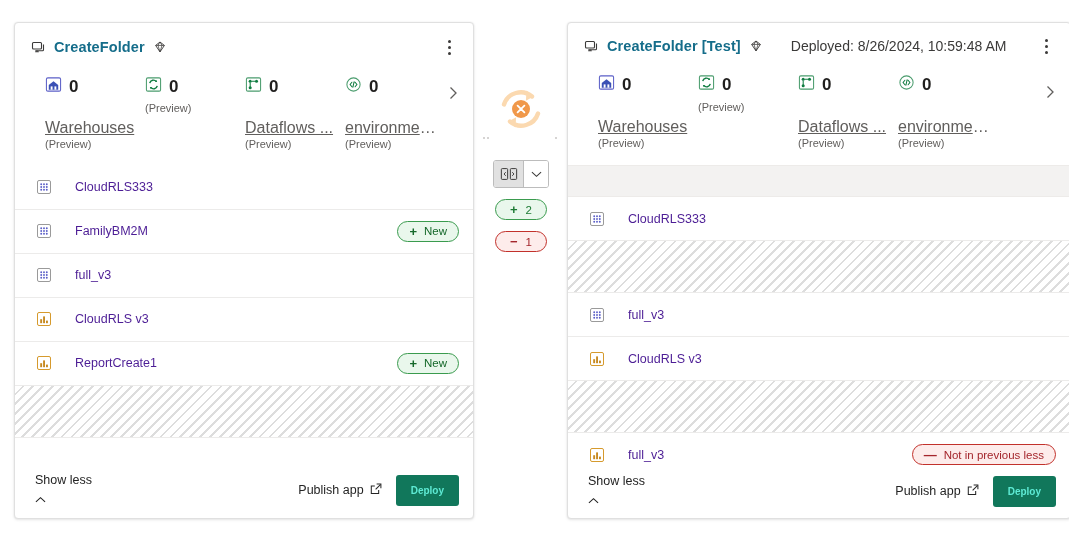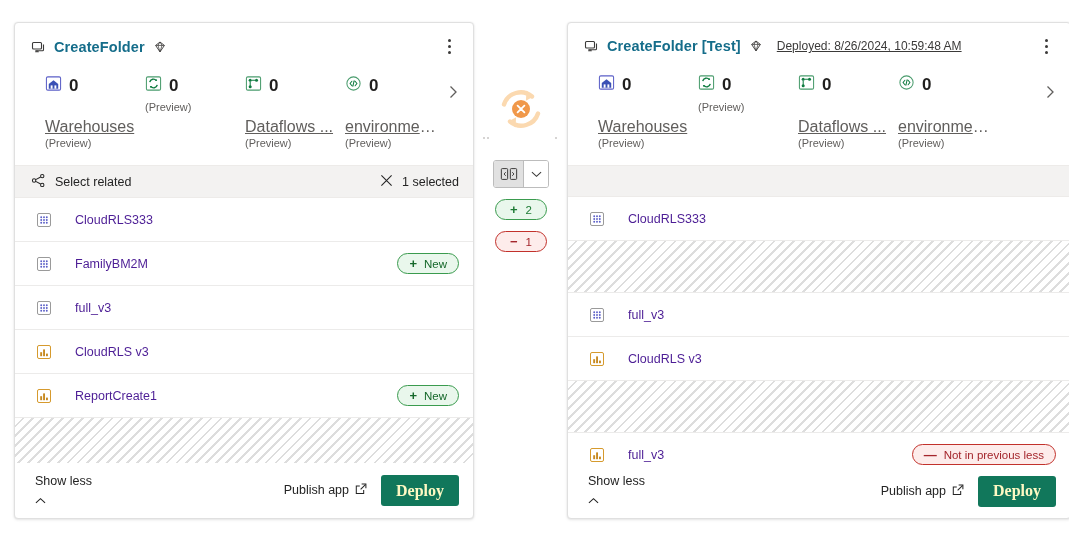--- a/index.html
+++ b/index.html
@@ -41,25 +41,24 @@
   .ws-icon { flex: 0 0 auto; display: flex; align-items: center; }
   .card-title {
     font-size: 14.5px;
     font-weight: 600;
     color: #156d8a;
     white-space: nowrap;
     letter-spacing: .1px;
   }
   .gem-icon { flex: 0 0 auto; display:flex; align-items:center; margin-left: 1px; }
   .deploy-time {
-    font-size: 12px;
+    font-size: 14px;
     color: #3b3a39;
-    margin-left: 7px;
+    margin-left: 21px;
     white-space: nowrap;
-    text-decoration: underline;
   }
   .header-spacer { flex: 1 1 auto; }
   .kebab {
     width: 20px; height: 24px;
     display: flex; flex-direction: column;
     align-items: center; justify-content: center;
     gap: 3px;
     cursor: pointer;
   }
   .kebab i { width: 3px; height: 3px; border-radius: 50%; background: #3b3a39; display:block; }
@@ -159,28 +158,28 @@
     flex-direction: column;
   }
   .footer-spacer { flex: 1 1 auto; }
   .publish-app {
     font-size: 12.5px; color: #242424;
     display: flex; gap: 6px;
     cursor: pointer;
   }
   .deploy-btn {
     background: #11775b;
-    color: #fef9c3;
-    font-size: 16px; font-weight: 600;
+    color: #5eead4;
+    font-size: 10px; font-weight: 600;
     border: none;
     border-radius: 3px;
     height: 31px;
     padding: 0 15px;
     cursor: pointer;
-    font-family: Liberation Serif, serif;
+    font-family: Liberation Sans, sans-serif;
   }
 
   
   .mid {
     position: absolute;
     left: 482px; top: 22px;
     width: 78px; height: 497px;
     display: flex; flex-direction: column;
     align-items: center;
   }
@@ -320,41 +319,20 @@
         <div class="metric-sub">(Preview)</div>
       </div>
 
       <span class="metrics-next">
         <svg width="12" height="14" viewBox="0 0 12 14">
             <path d="M3.5 1.5L9 7l-5.5 5.5" fill="none" stroke="#605e5c" stroke-width="1.3"></path>
           </svg>
       </span>
     </div>
 
-    <div class="toolbar">
-      <span class="tb-left">
-        <span>
-          <svg width="15" height="15" viewBox="0 0 16 16">
-            <circle cx="12" cy="3.3" r="1.8" fill="none" stroke="#242424" stroke-width="1.1"></circle>
-            <circle cx="12" cy="12.7" r="1.8" fill="none" stroke="#242424" stroke-width="1.1"></circle>
-            <circle cx="3.3" cy="8" r="1.8" fill="none" stroke="#242424" stroke-width="1.1"></circle>
-            <path d="M5 7.1l5.3-2.9M5 8.9l5.3 2.9" fill="none" stroke="#242424" stroke-width="1.1"></path>
-          </svg>
-        </span>
-        <span class="tb-text">Select related</span>
-      </span>
-      <span class="tb-right">
-        <span>
-          <svg width="13" height="13" viewBox="0 0 14 14">
-              <path d="M1.5 1.5l11 11M12.5 1.5l-11 11" fill="none" stroke="#242424" stroke-width="1.15"></path>
-            </svg>
-        </span>
-        <span class="tb-text">1 selected</span>
-      </span>
-    </div>
 
     <div class="item-list">
 
       <div class="item-row">
         <span class="item-icon">
           <svg width="16" height="16" viewBox="0 0 16 16">
             <rect x="1.5" y="1.5" width="13" height="13" rx="1.5" fill="none" stroke="#9a9a9a" stroke-width="1"></rect>
             <g fill="#5b5fc7">
               <circle cx="5.2" cy="5.2" r=".95"></circle>
                 <circle cx="8" cy="5.2" r=".95"></circle>

